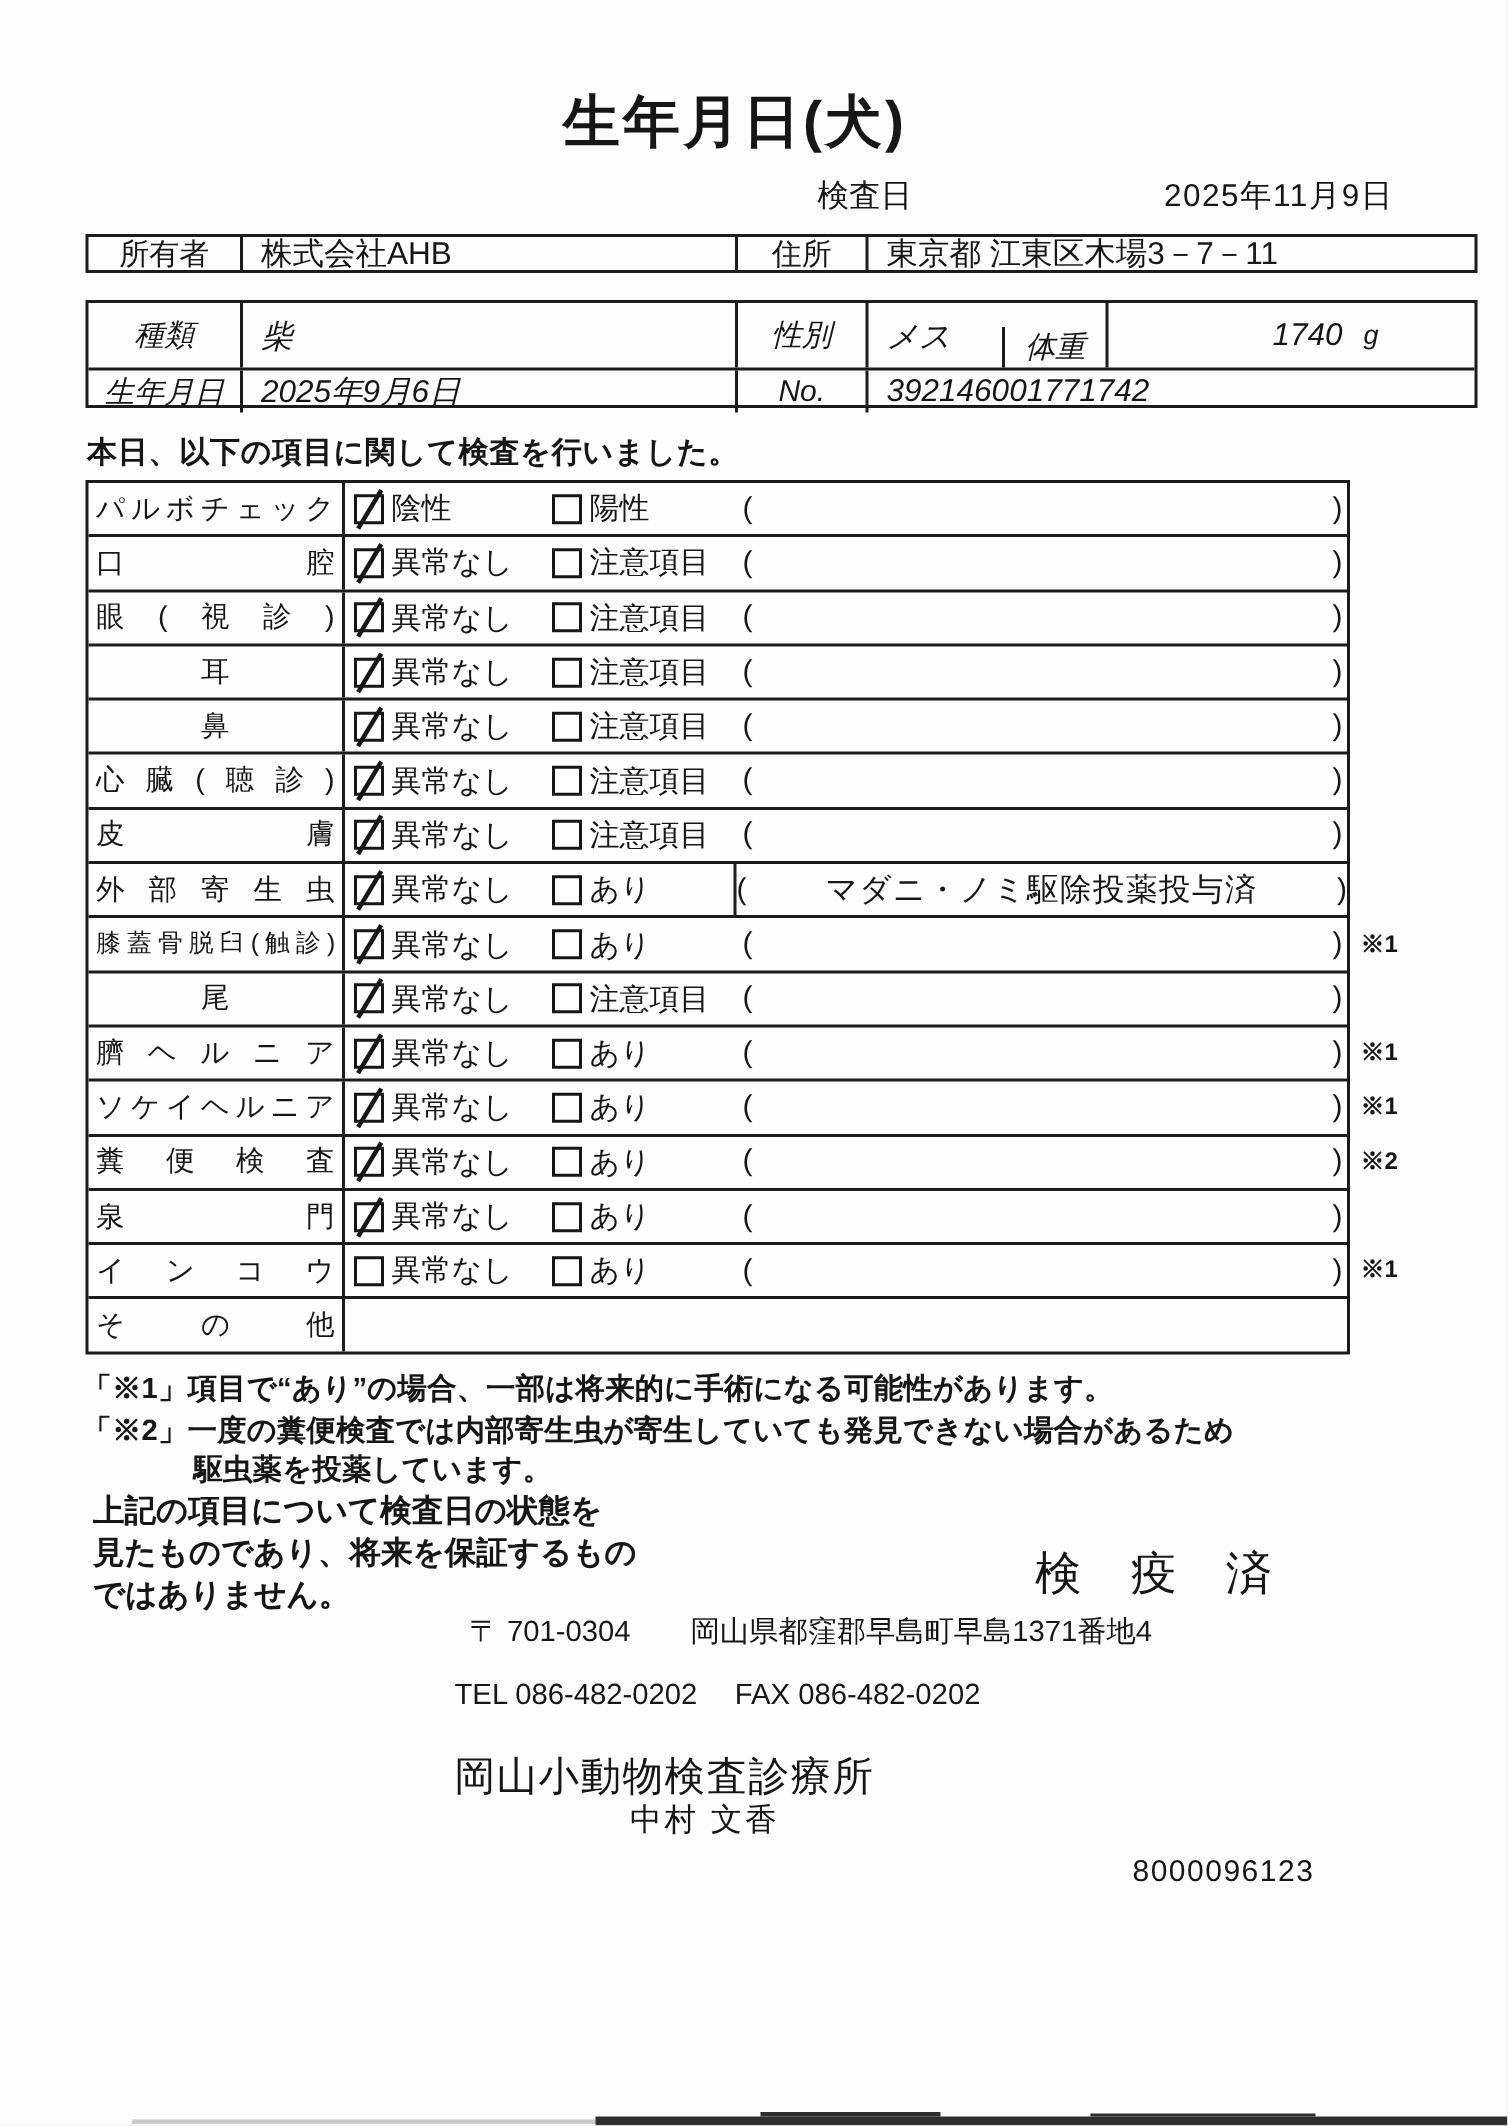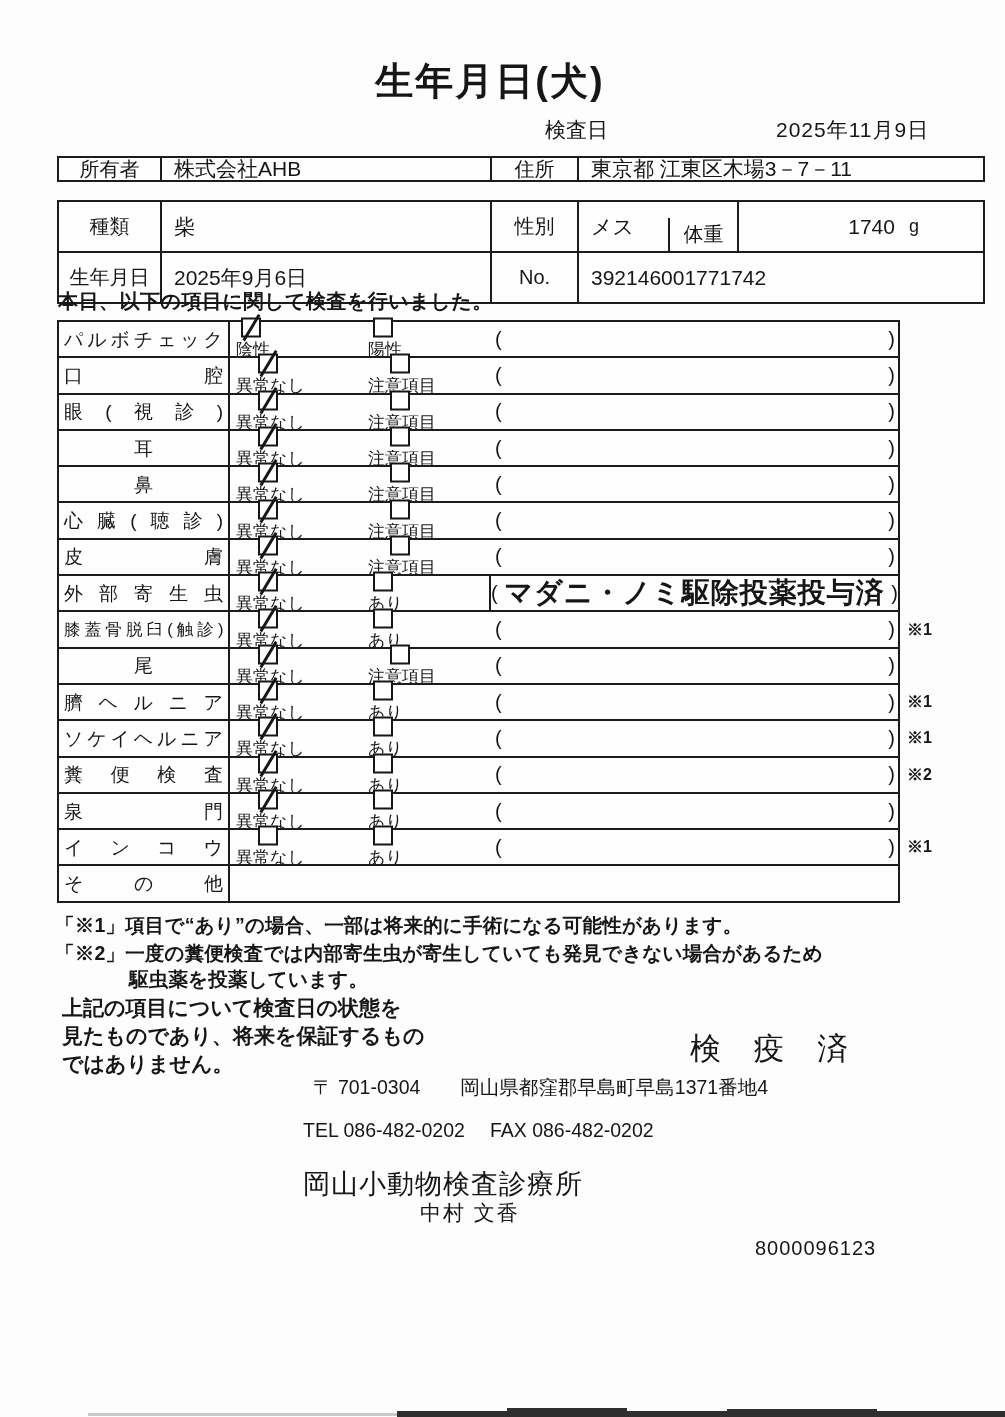--- a/index.html
+++ b/index.html
@@ -10,21 +10,21 @@
   }
   
   .title{position:absolute;top:56px;left:0;width:980px;text-align:center;
     font-size:38px;font-weight:700;letter-spacing:2px;}
   .date-label{position:absolute;left:545px;top:116px;font-size:21px;}
   .date-value{position:absolute;left:776px;top:116px;font-size:21px;letter-spacing:1px;}
 
   
   .box{position:absolute;left:57px;width:928px;border:2px solid #1c1c1c;box-sizing:border-box;background:#fefefe;}
   .owner-table{top:156px;height:26px;display:flex;}
-  .info-table{top:200px;height:104px;display:flex;flex-direction:column;}
+  .info-table{top:200px;height:72px;display:flex;flex-direction:column;font-style:italic;}
   .info-row{display:flex;flex:1;}
   .info-row.first{border-bottom:2px solid #1c1c1c;}
   .cell{display:flex;align-items:center;box-sizing:border-box;font-size:21px;white-space:nowrap;overflow:visible;}
   .cell.lbl{justify-content:center;font-size:20px;}
   .cell.val{padding-left:12px;}
   .bl{border-left:2px solid #1c1c1c;}
   .wL{width:101px;flex:none;}
   .wV{width:330px;flex:none;}
   .wL2{width:87px;flex:none;}
   .wSex{width:91px;flex:none;}
@@ -41,30 +41,30 @@
   .irow{display:flex;height:34.3px;position:relative;}
   .irow + .irow{border-top:2px solid #1c1c1c;}
   .c1{width:171px;flex:none;border-right:2px solid #1c1c1c;box-sizing:border-box;
       display:flex;align-items:center;padding:0 5px;}
   .c1 .item{display:block;width:100%;font-size:19px;line-height:1;}
   .c1 .item.justify{text-align:justify;text-align-last:justify;}
   .c1 .item.center{text-align:center;}
   .c1 .item.small{font-size:16.5px;letter-spacing:-.5px;}
   .c2{flex:1;position:relative;}
   .opt{position:absolute;top:50%;transform:translateY(-50%);display:flex;align-items:center;
-       font-size:17px;white-space:nowrap;flex-direction:column;}
+       font-size:20px;white-space:nowrap;}
   .opt1{left:6px;}
   .opt2{left:138px;}
   .cb{width:16px;height:16px;border:2px solid #161616;margin-right:5px;position:relative;flex:none;background:#fff;}
   .cb.checked::after{content:"";position:absolute;left:7px;top:-7px;width:2.6px;height:30px;
        background:#161616;transform:rotate(31deg);}
   .zone{position:absolute;left:265px;right:3px;top:0;bottom:0;display:flex;align-items:center;font-size:20px;}
   .zone .content{flex:1;text-align:center;font-size:19px;}
   .zone.boxed{border:2px solid #1c1c1c;left:259px;right:-2px;top:-2px;bottom:-2px;}
-  .zone.boxed .content{font-weight:700;font-size:28px;letter-spacing:1px;}
+  .zone.boxed .content{font-weight:400;font-size:21px;letter-spacing:1px;}
   .note{position:absolute;left:calc(100% + 9px);top:50%;transform:translateY(-50%);
         font-size:16px;font-weight:600;white-space:nowrap;}
 
   
   .fn{position:absolute;font-size:19.5px;font-weight:600;letter-spacing:.2px;white-space:nowrap;}
   .fn1{left:55px;top:912px;}
   .fn2{left:55px;top:940px;}
   .fn3{left:129px;top:966px;}
   .disclaimer{position:absolute;left:62px;top:994px;font-size:21px;font-weight:700;line-height:28px;}
   .stamp{position:absolute;left:690px;top:1028px;font-size:31px;letter-spacing:12px;white-space:nowrap;}

